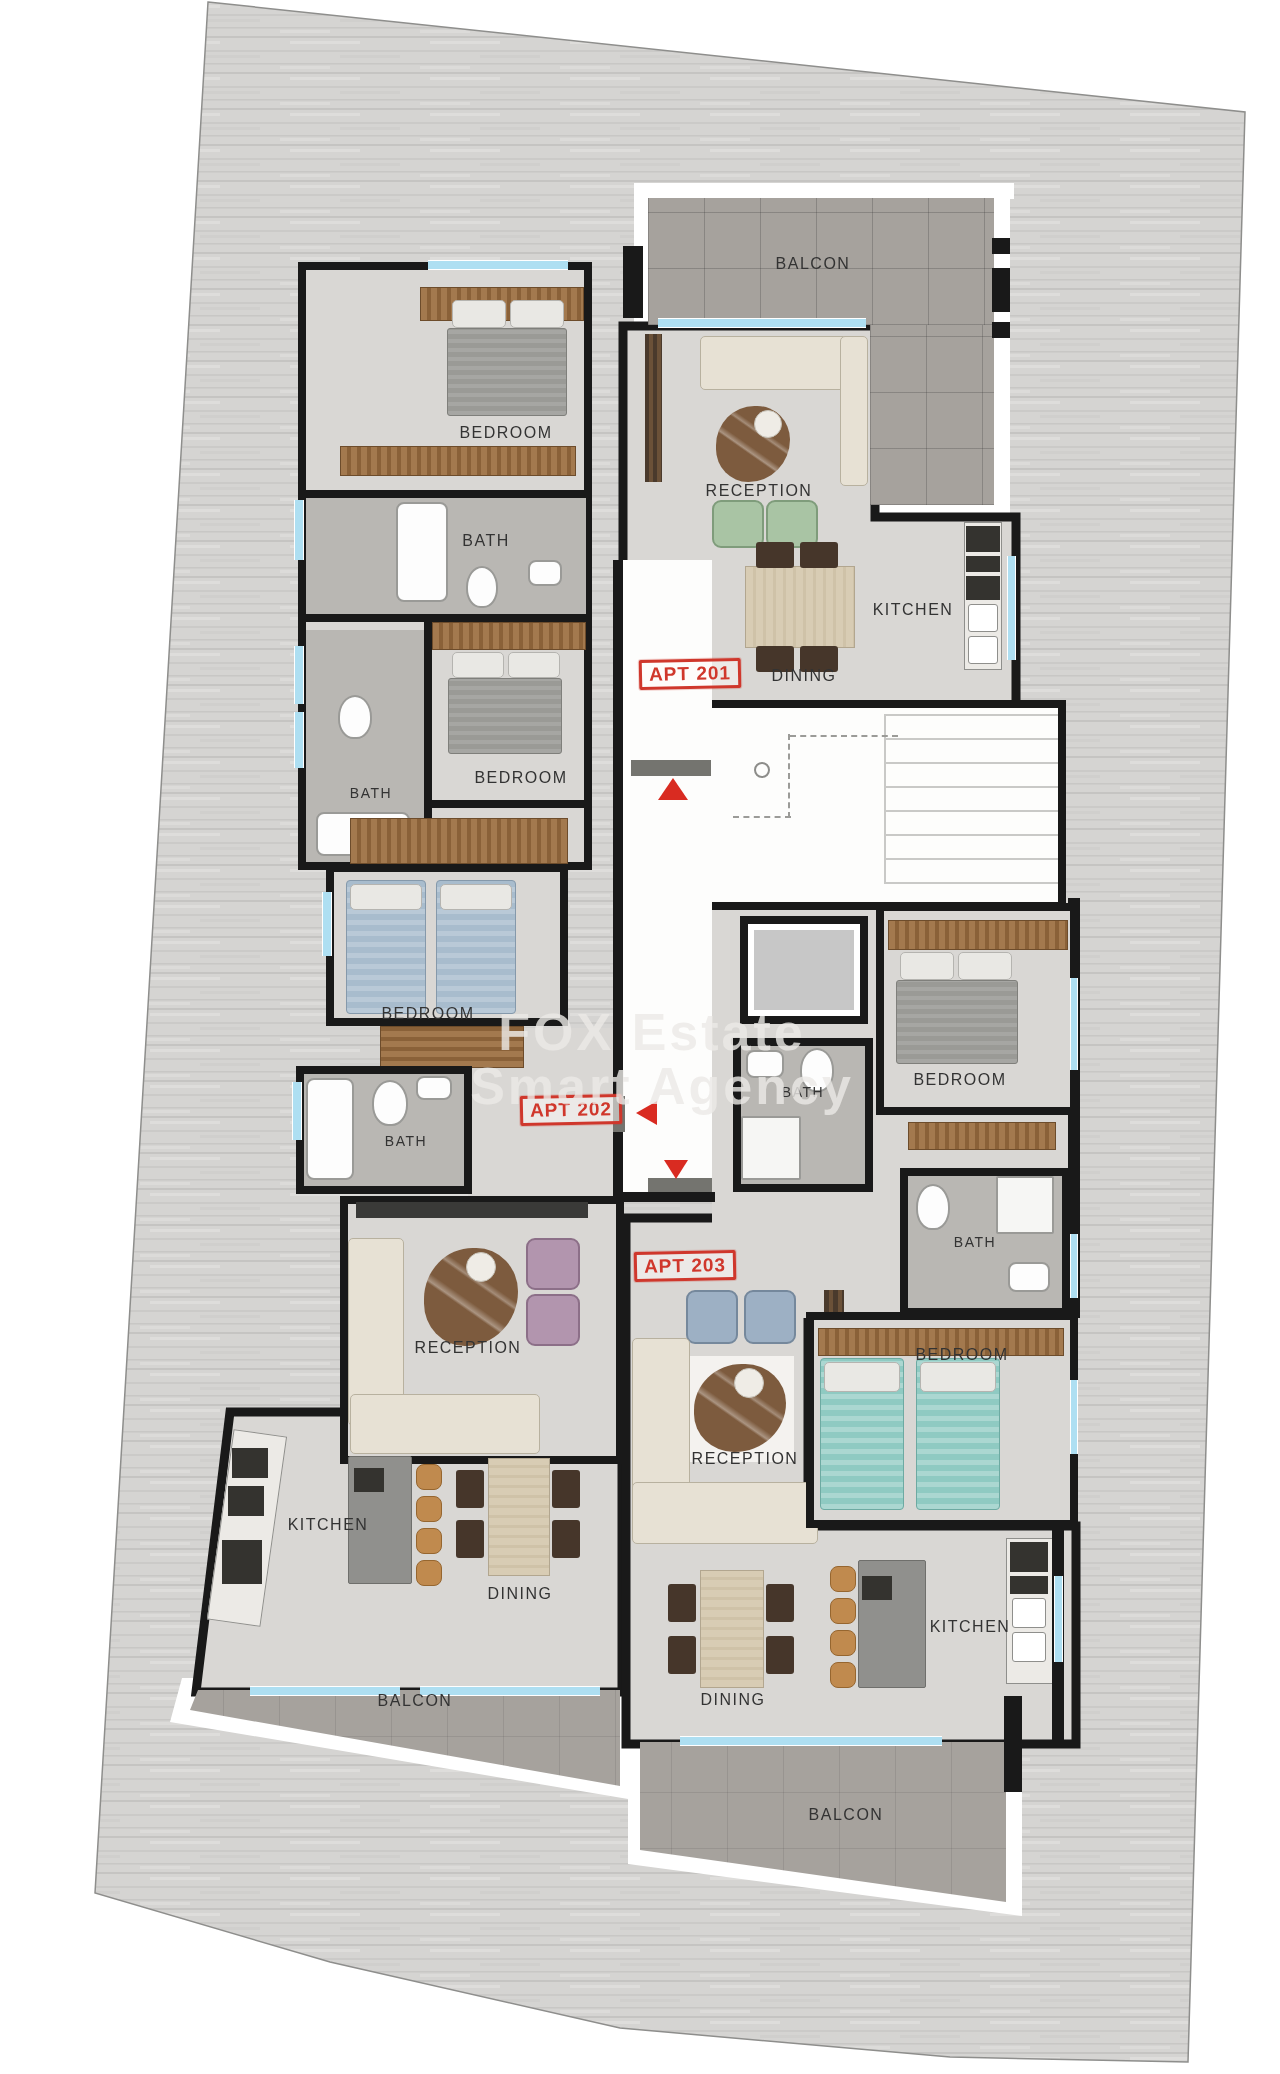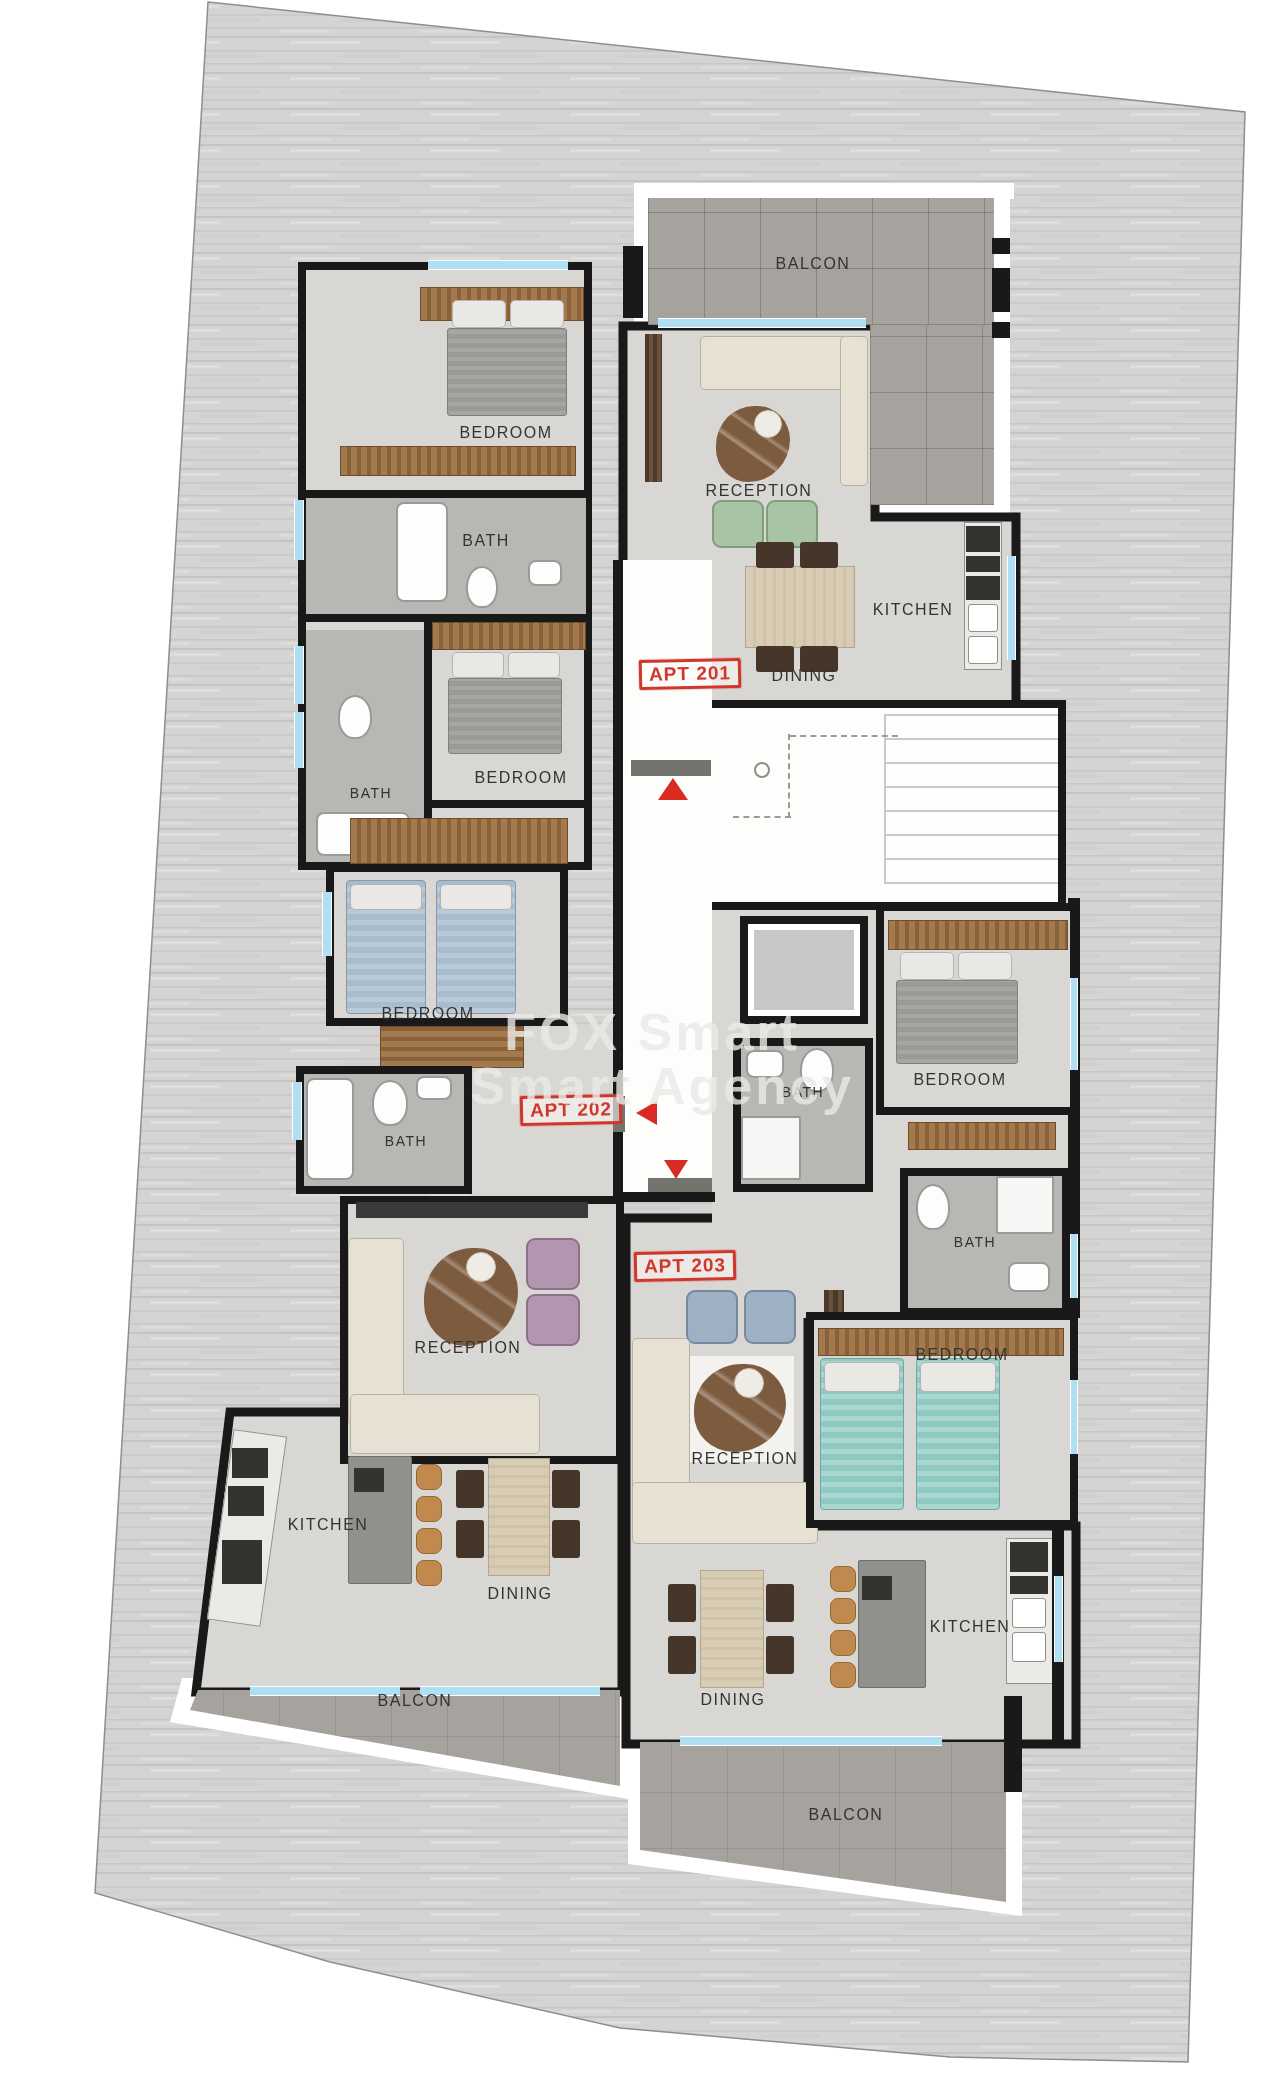--- a/index.html
+++ b/index.html
@@ -311,16 +311,16 @@
   <div class="rlabel" style="left:846px;top:1815px;">BALCON</div>
 
   <div class="apt-tag" style="left:690px;top:674px;">APT 201</div>
   <div class="apt-tag" style="left:571px;top:1110px;">APT 202</div>
   <div class="apt-tag" style="left:685px;top:1266px;">APT 203</div>
 
   <div class="tri-up" style="left:658px;top:778px;"></div>
   <div class="tri-left" style="left:636px;top:1101px;"></div>
   <div class="tri-down" style="left:664px;top:1160px;"></div>
 
-  <div class="wm" style="left:652px;top:1032px;">FOX Smart</div>
+  <div class="wm" style="left:652px;top:1032px;">FOX Estate</div>
   <div class="wm" style="left:662px;top:1086px;">Smart Agency</div>
 
 </div>
 
 </body></html>

